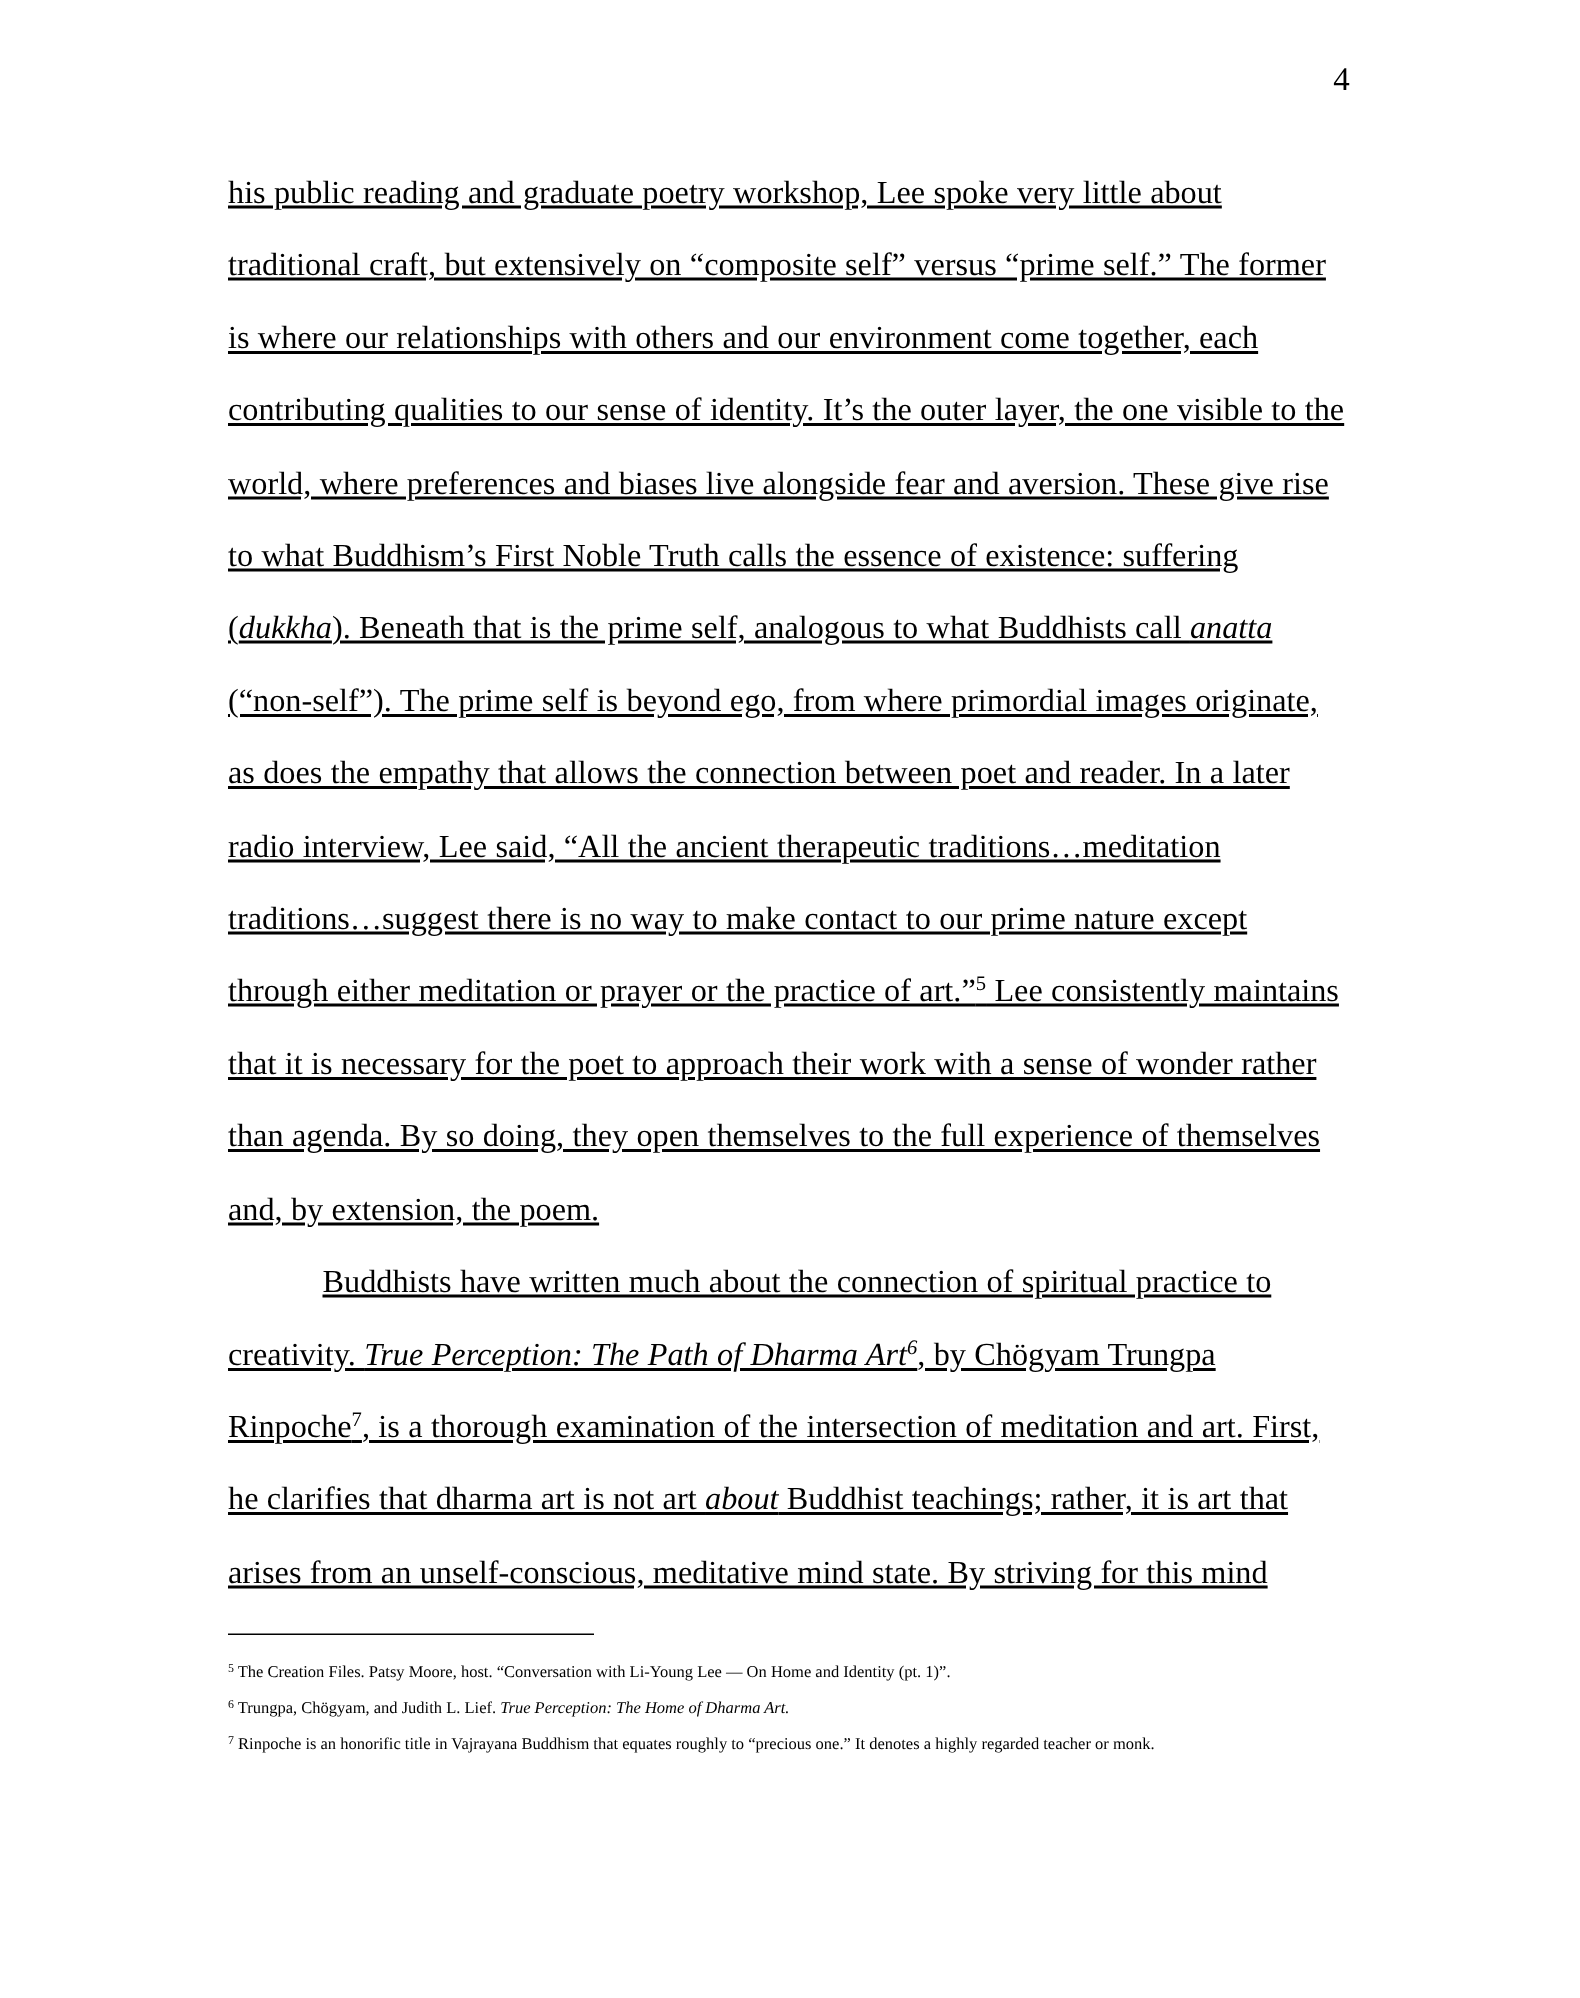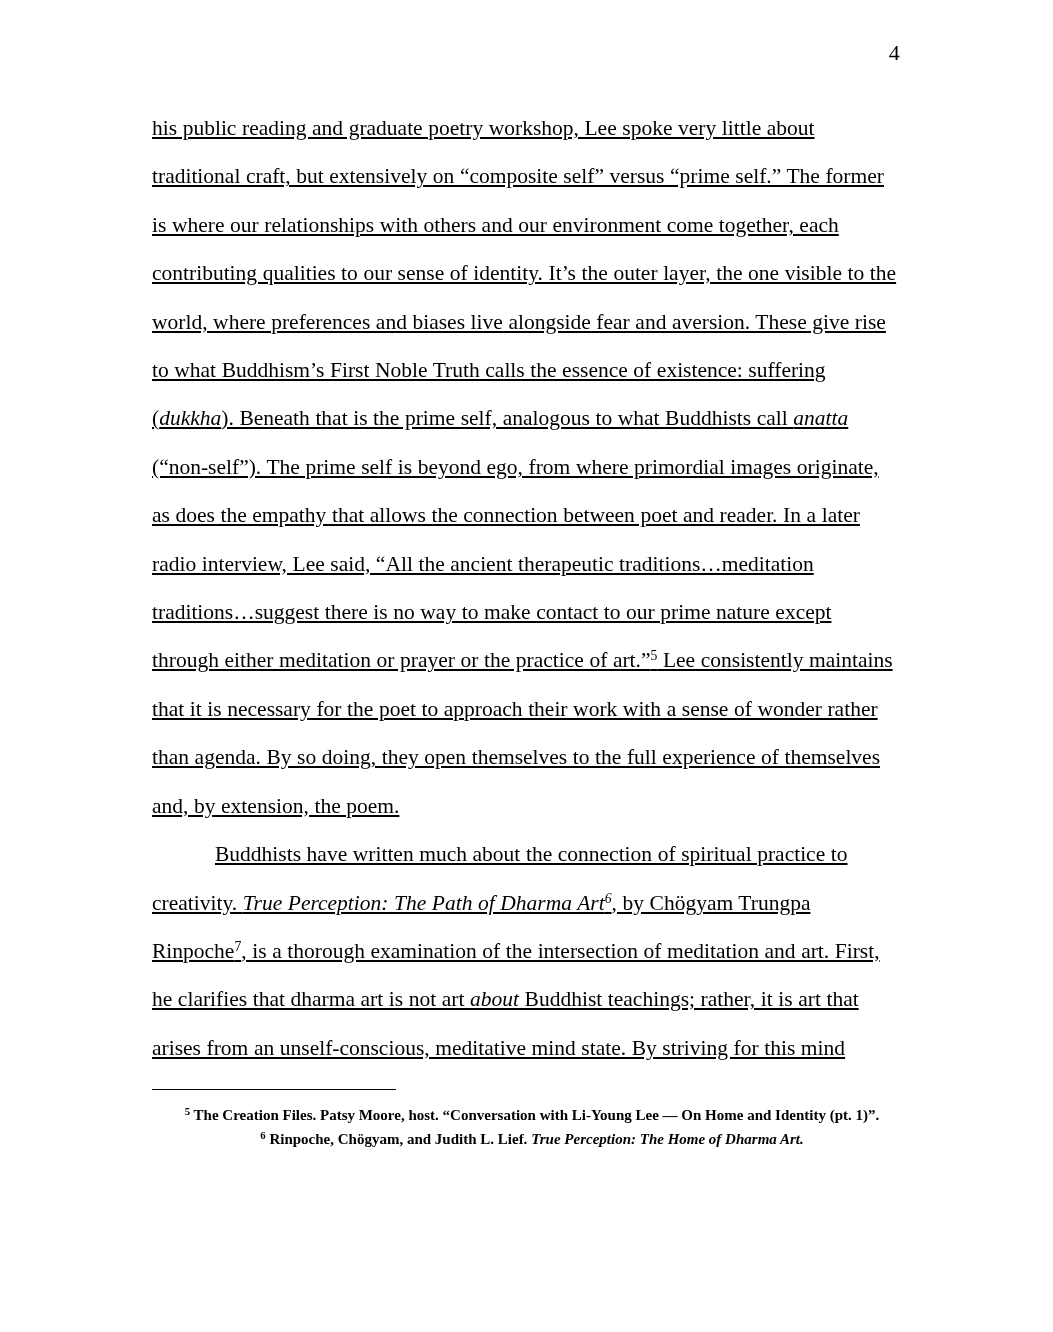--- a/index.html
+++ b/index.html
@@ -77,24 +77,23 @@
   .fn-rule {
     width: 244px;
     height: 0;
     border: 0;
     border-top: 1.4px solid #000000;
     margin: 0 0 13px 0;
   }
 
   .fn {
     margin: 0;
-    font-size: 15px;
+    font-size: 11px;
     line-height: 24.2px;
-    text-align: center;
-    font-weight: bold;
+    text-align: left;
   }
 
   .fn sup {
     font-size: 0.72em;
     vertical-align: 0.46em;
   }
 </style>
 </head>
 <body>
 
@@ -103,16 +102,17 @@
   <div class="page-number">4</div>
 
   <div class="body-block">
     <p class="para"><span>his public reading and graduate poetry workshop, Lee spoke very little about traditional craft, but extensively on “composite self” versus “prime self.” The former is where our relationships with others and our environment come together, each contributing qualities to our sense of identity. It’s the outer layer, the one visible to the world, where preferences and biases live alongside fear and aversion. These give rise to what Buddhism’s First Noble Truth calls the essence of existence: suffering (</span><em>dukkha</em><span>). Beneath that is the prime self, analogous to what Buddhists call </span><em>anatta</em><span> (“non-self”). The prime self is beyond ego, from where primordial images originate, as does the empathy that allows the connection between poet and reader. In a later radio interview, Lee said,  “All the ancient therapeutic traditions…meditation traditions…suggest there is no way to make contact to our prime nature except through either meditation or prayer or the practice of art.”</span><sup>5</sup><span> Lee consistently maintains that it is necessary for the poet to approach their work with a sense of wonder rather than agenda. By so doing, they open themselves to the full experience of themselves and, by extension, the poem.</span></p>
     <p class="para indented"><span>Buddhists have written much about the connection of spiritual practice to creativity. </span><em>True Perception: The Path of Dharma Art</em><sup style="font-style: italic;">6</sup><span>, by Chögyam Trungpa Rinpoche</span><sup>7</sup><span>, is a thorough examination of the intersection of meditation and art. First, he clarifies that dharma art is not art </span><em>about</em><span> Buddhist teachings; rather, it is art that arises from an unself-conscious, meditative mind state. By striving for this mind</span></p>
   </div>
 
   <div class="footnotes">
     <hr class="fn-rule">
     <p class="fn"><sup>5</sup><span> The Creation Files. Patsy Moore, host. “Conversation with Li-Young Lee — On Home and Identity (pt. 1)”.</span></p>
-    <p class="fn"><sup>6</sup><span> Rinpoche, Chögyam, and Judith L. Lief. </span><em>True Perception: The Home of Dharma Art.</em></p>
+    <p class="fn"><sup>6</sup><span> Trungpa, Chögyam, and Judith L. Lief. </span><em>True Perception: The Home of Dharma Art.</em></p>
+    <p class="fn"><sup>7</sup><span> Rinpoche is an honorific title in Vajrayana Buddhism that equates roughly to “precious one.” It denotes a highly regarded teacher or monk.</span></p>
   </div>
 
 </div>
 
 </body></html>

